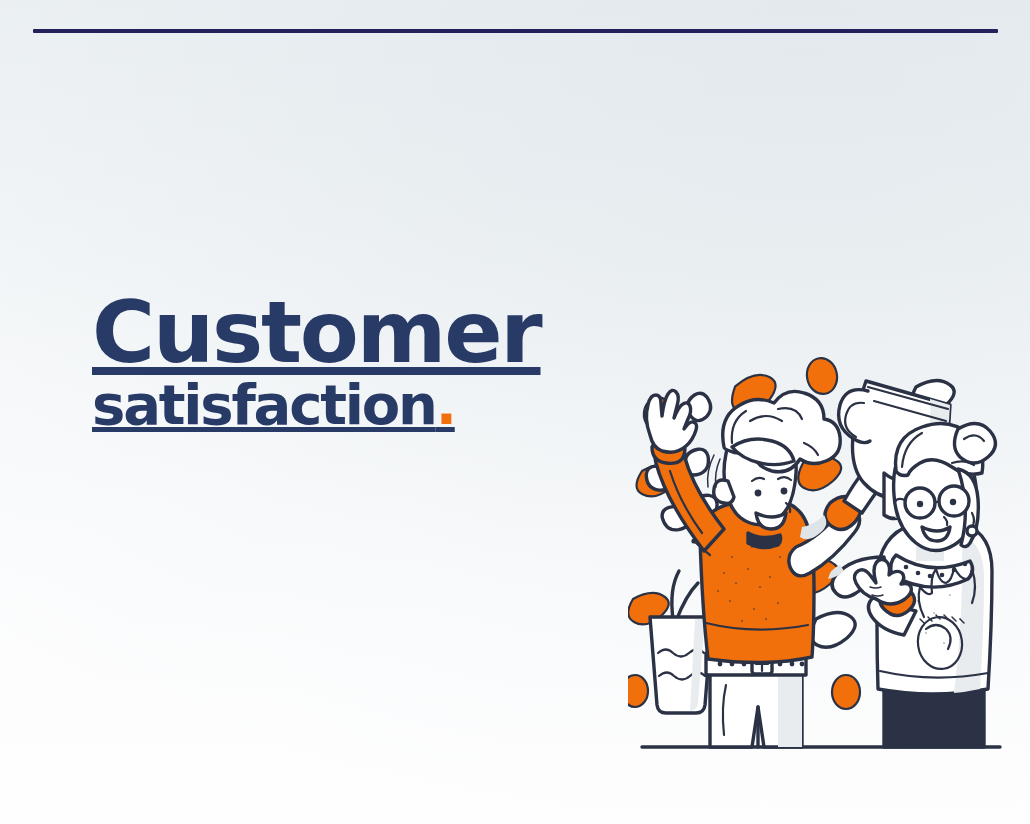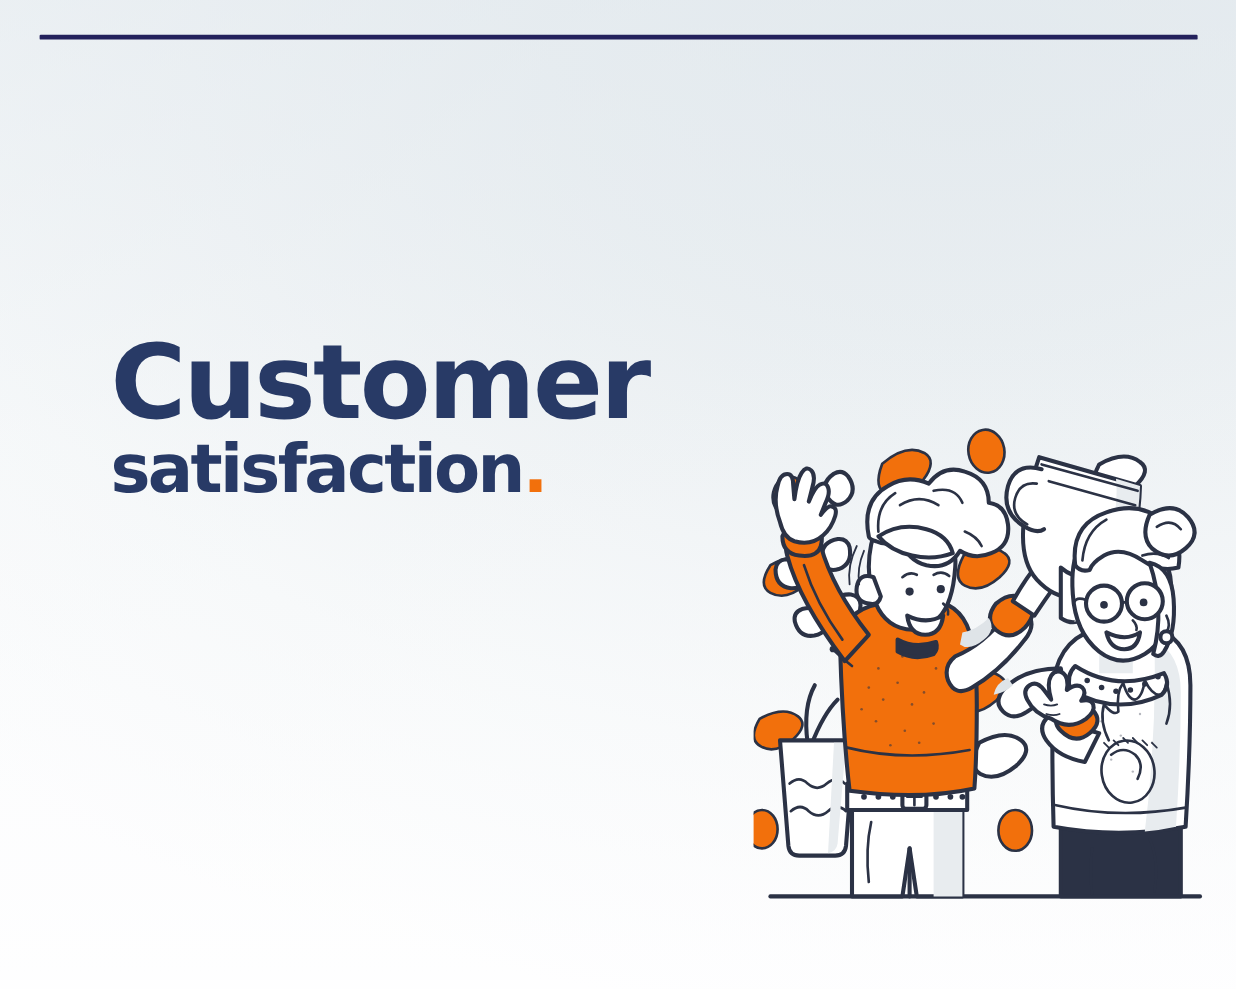--- a/index.html
+++ b/index.html
@@ -37,29 +37,30 @@
     width: 965px;
     height: 4px;
     background: #23215c;
     border-radius: 1px;
   }
 
   
   .headline {
     position: absolute;
     left: 92px;
-    top: 275px;
+    top: 288px;
     width: 520px;
     color: #283a66;
     font-family: "DejaVu Sans", sans-serif;
     font-weight: bold;
     font-size: 85px;
     line-height: 0.95;
     letter-spacing: -2.2px;
     white-space: nowrap;
+    text-decoration: underline;
   }
   .headline .line1 { display: block; font-size: 86px; }
   .headline .line2 { display: block; font-size: 56px; margin-top: 4px; position: relative; }
   .headline .dot {
     color: #f2700c;
   }
 
   
   .illustration {
     position: absolute;

